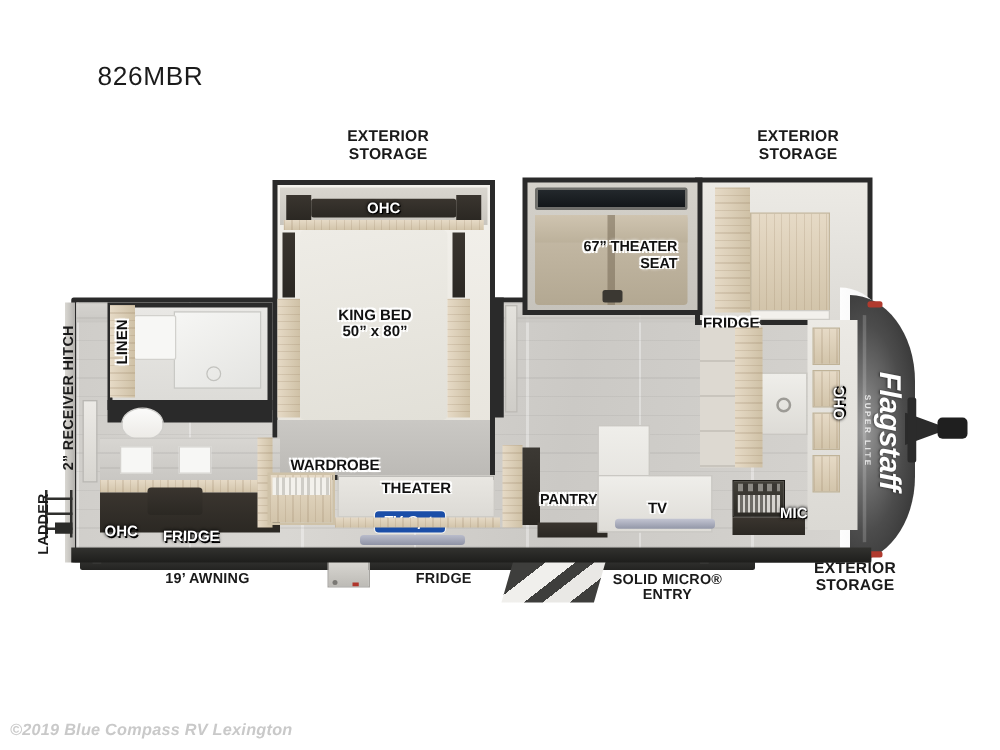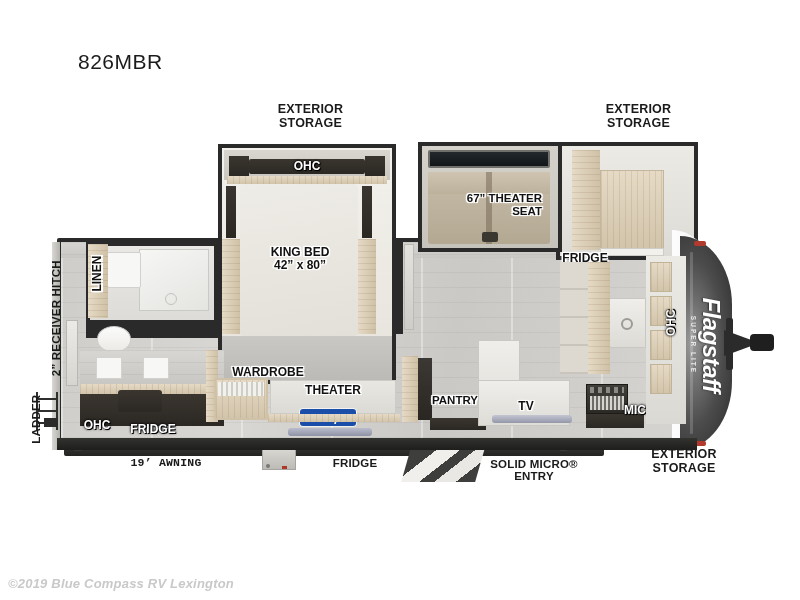--- a/index.html
+++ b/index.html
@@ -134,21 +134,21 @@
   <div class="abs dark" style="left:249px;top:159px;width:116px;height:15px;border-radius:2px;"></div>
   <div class="abs onplan-light" style="left:264px;top:160px;width:86px;font-size:12px;">OHC</div>
 
   <div class="abs wood" style="left:227px;top:176px;width:160px;height:8px;"></div>
 
   <div class="abs white" style="left:246px;top:186px;width:50px;height:34px;border-radius:4px;border:1px solid #d8d6d1;"></div>
   <div class="abs white" style="left:302px;top:186px;width:50px;height:34px;border-radius:4px;border:1px solid #d8d6d1;"></div>
 
   <div class="abs" style="left:240px;top:184px;width:118px;height:152px;background:linear-gradient(170deg,#eeece6,#e2e0d8);border-radius:4px;"></div>
   <div class="abs onplan" style="left:248px;top:246px;width:104px;font-size:12px;">KING BED
-42” x 80”</div>
+50” x 80”</div>
 
   <div class="abs dark" style="left:226px;top:186px;width:10px;height:52px;"></div>
   <div class="abs dark" style="left:362px;top:186px;width:10px;height:52px;"></div>
   <div class="abs wood-v" style="left:222px;top:239px;width:18px;height:95px;"></div>
   <div class="abs wood-v" style="left:358px;top:239px;width:18px;height:95px;"></div>
 
   <div class="abs" style="left:222px;top:336px;width:170px;height:44px;background:linear-gradient(180deg,#cac8c4,#bcbab6);"></div>
 
   <div class="abs shell-wall" style="left:86px;top:242px;width:132px;height:96px;"></div>
   <div class="abs" style="left:90px;top:246px;width:124px;height:78px;background:linear-gradient(180deg,#e9e8e5,#dcdbd7);"></div>
@@ -255,21 +255,21 @@
 
   <div class="abs wood-v" style="left:588px;top:262px;width:22px;height:112px;"></div>
   <div class="abs" style="left:560px;top:262px;width:28px;height:112px;background:repeating-linear-gradient(180deg,#ddd9d1 0 26px,#c9c5bd 26px 28px);"></div>
 
   <div class="abs label lbl-ext" style="left:614px;top:448px;width:140px;">EXTERIOR
 STORAGE</div>
 
   <div class="abs" style="left:64px;top:444px;width:540px;height:12px;background:linear-gradient(180deg,#3a3a38,#232321);border-radius:2px;"></div>
   <div class="abs" style="left:74px;top:441px;width:7px;height:10px;background:#3a3a38;"></div>
   <div class="abs" style="left:560px;top:441px;width:7px;height:10px;background:#3a3a38;"></div>
-  <div class="abs label lbl-sm" style="left:88px;top:457px;width:156px;font-family:Liberation Mono, monospace;">19’ AWNING</div>
+  <div class="abs label lbl-sm" style="left:88px;top:457px;width:156px;">19’ AWNING</div>
 
   <div class="abs" style="left:262px;top:448px;width:34px;height:22px;background:linear-gradient(180deg,#d9d7d2,#bdbbb6);border:1px solid #a6a4a0;"></div>
   <div class="abs" style="left:266px;top:464px;width:4px;height:4px;background:#7a7874;border-radius:50%;"></div>
   <div class="abs" style="left:282px;top:466px;width:5px;height:3px;background:#b0352b;"></div>
   <div class="abs label lbl-sm" style="left:300px;top:457px;width:110px;">FRIDGE</div>
 
   <div class="abs" style="left:406px;top:448px;width:74px;height:34px;background:linear-gradient(135deg,#3e3e3c 0%,#3e3e3c 26%,#f0efec 26%,#f0efec 48%,#3e3e3c 48%,#3e3e3c 62%,#e9e8e5 62%,#e9e8e5 82%,#3e3e3c 82%);transform:skewX(-16deg);"></div>
   <div class="abs label lbl-sm" style="left:468px;top:458px;width:132px;">SOLID MICRO®
 ENTRY</div>
 

